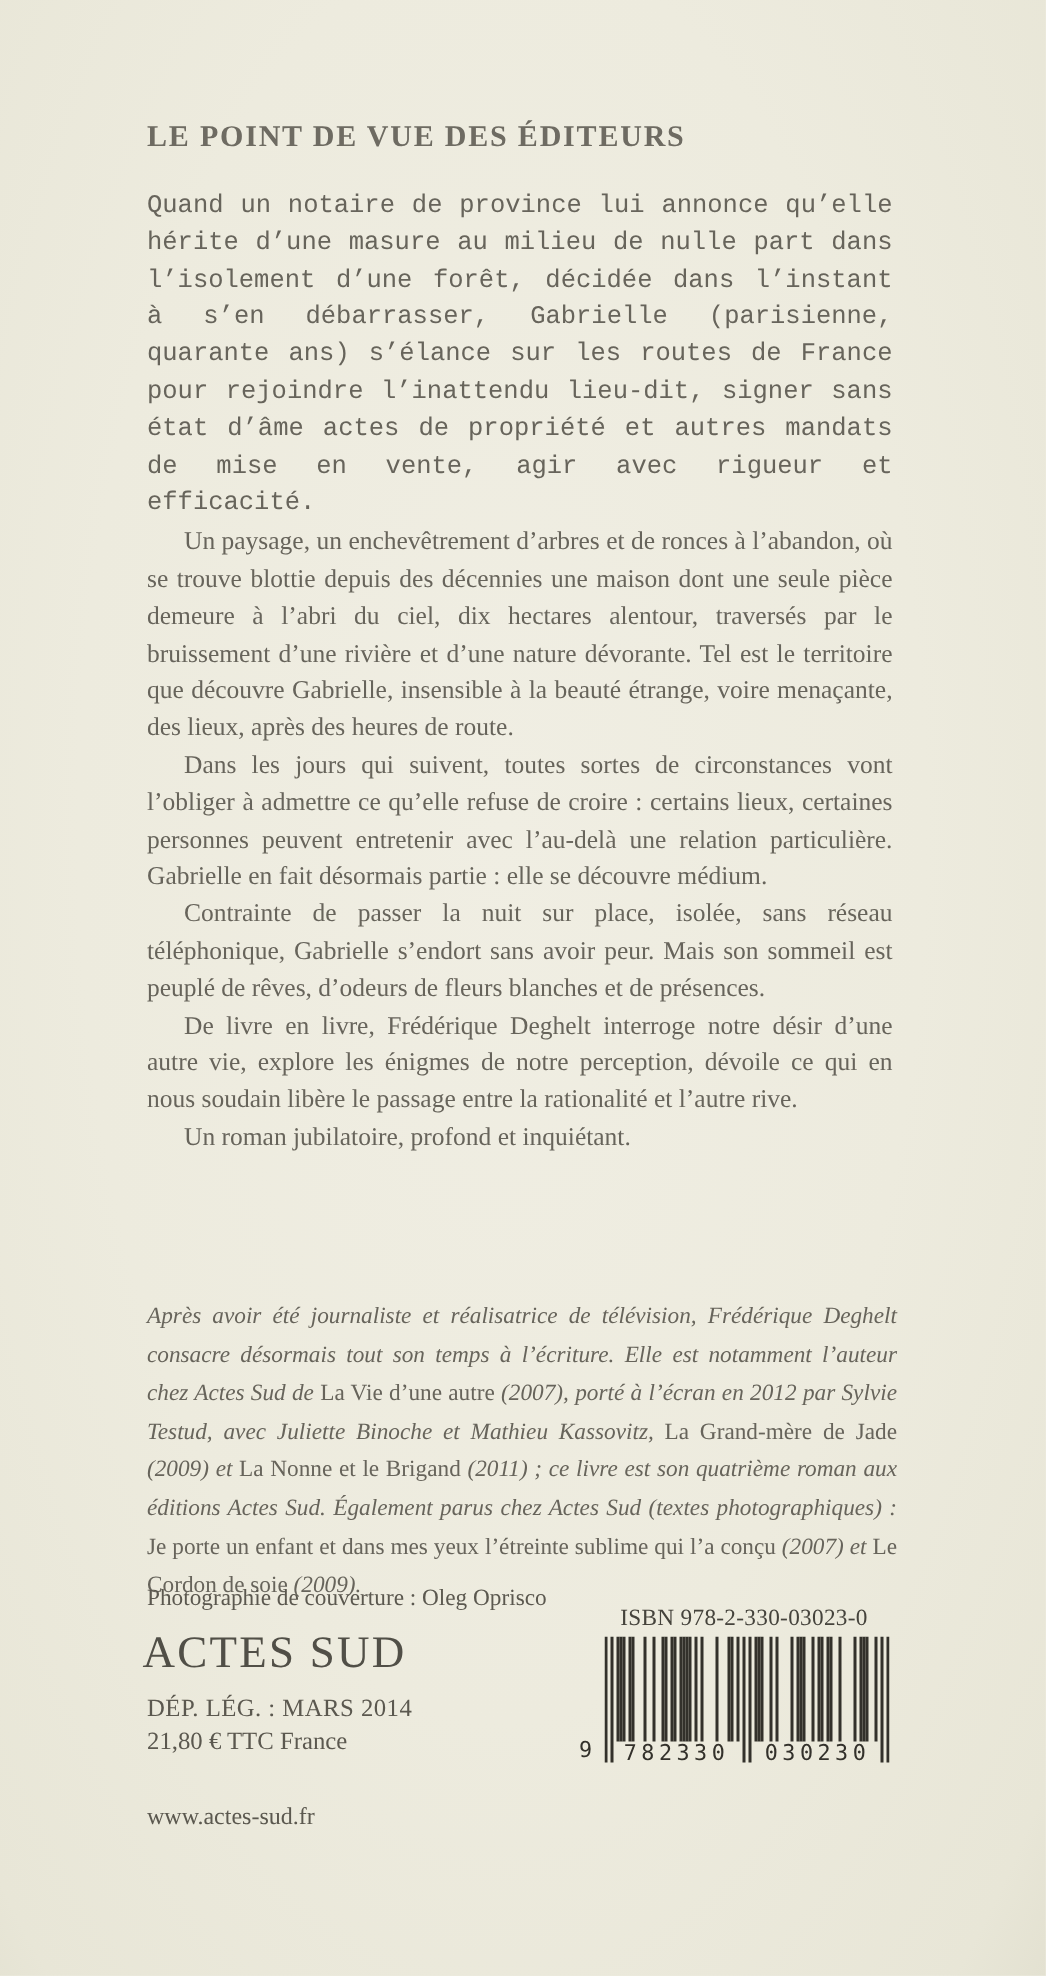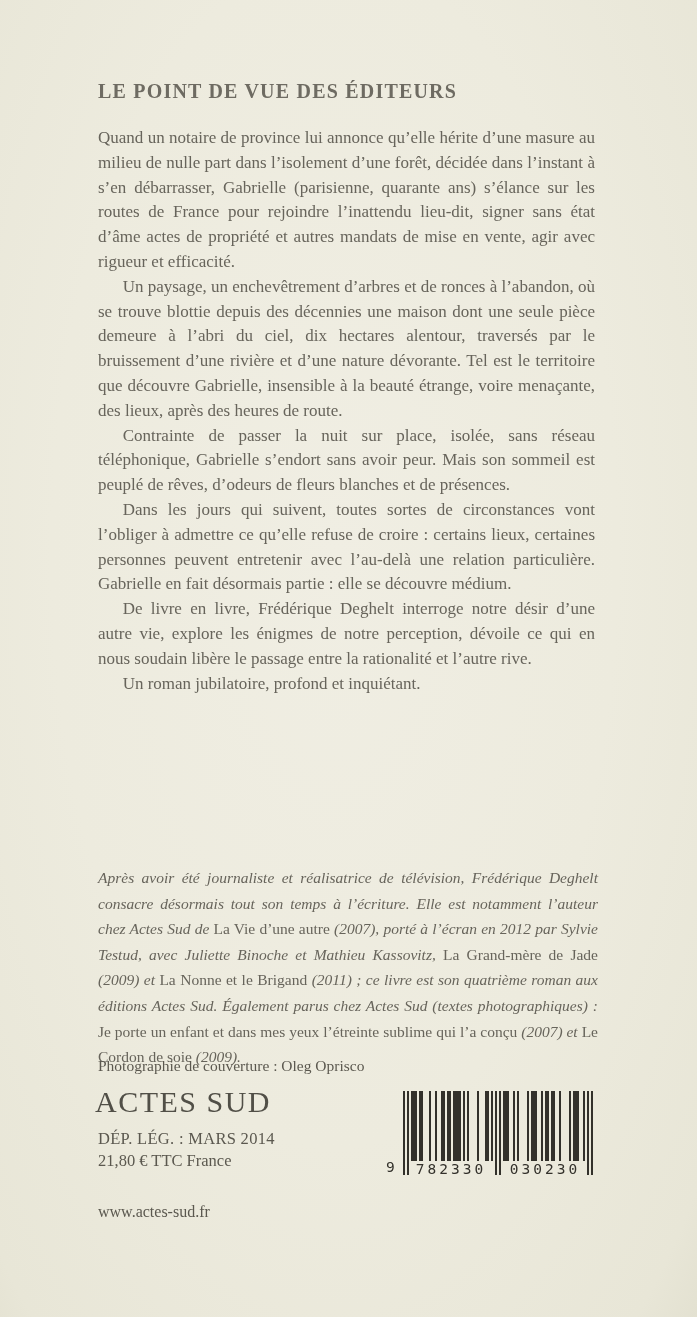--- a/index.html
+++ b/index.html
@@ -28,21 +28,21 @@
     color:var(--heading-ink);
     font-weight:700;
   }
   .body-text{
     position:absolute;top:126px;left:98px;width:497px;
     font-size:17px;line-height:24.8px;
     color:var(--ink);
     text-align:justify;
   }
   .body-text p{text-indent:1.45em;}
-  .body-text p.first{text-indent:0;}
+  .body-text p.first{text-indent:0;font-family:Liberation Mono, monospace;}
   .bio{
     position:absolute;top:822px;left:98px;width:500px;
     font-size:15.5px;line-height:25.6px;
     color:var(--ink);
     text-align:justify;
     margin-top:43px;
   }
   .bio .it{font-style:italic;}
   .bio .rm{font-style:normal;}
   .photo-credit{
@@ -77,38 +77,39 @@
 </head>
 <body>
 
 <div class="cover">
 
   <h1 class="heading">LE POINT DE VUE DES ÉDITEURS</h1>
 
   <div class="body-text">
     <p class="first">Quand un notaire de province lui annonce qu’elle hérite d’une masure au milieu de nulle part dans l’isolement d’une forêt, décidée dans l’instant à s’en débarrasser, Gabrielle (parisienne, quarante ans) s’élance sur les routes de France pour rejoindre l’inattendu lieu-dit, signer sans état d’âme actes de propriété et autres mandats de mise en vente, agir avec rigueur et efficacité.</p>
     <p>Un paysage, un enchevêtrement d’arbres et de ronces à l’abandon, où se trouve blottie depuis des décennies une maison dont une seule pièce demeure à l’abri du ciel, dix hectares alentour, traversés par le bruissement d’une rivière et d’une nature dévorante. Tel est le territoire que découvre Gabrielle, insensible à la beauté étrange, voire menaçante, des lieux, après des heures de route.</p>
+    <p>Dans les jours qui suivent, toutes sortes de circonstances vont l’obliger à admettre ce qu’elle refuse de croire : certains lieux, certaines personnes peuvent entretenir avec l’au-delà une relation particulière. Gabrielle en fait désormais partie : elle se découvre médium.</p>
     <p>Contrainte de passer la nuit sur place, isolée, sans réseau téléphonique, Gabrielle s’endort sans avoir peur. Mais son sommeil est peuplé de rêves, d’odeurs de fleurs blanches et de présences.</p>
-    <p>Dans les jours qui suivent, toutes sortes de circonstances vont l’obliger à admettre ce qu’elle refuse de croire : certains lieux, certaines personnes peuvent entretenir avec l’au-delà une relation particulière. Gabrielle en fait désormais partie : elle se découvre médium.</p>
     <p>De livre en livre, Frédérique Deghelt interroge notre désir d’une autre vie, explore les énigmes de notre perception, dévoile ce qui en nous soudain libère le passage entre la rationalité et l’autre rive.</p>
     <p>Un roman jubilatoire, profond et inquiétant.</p>
   </div>
 
   <div class="bio"><span class="it">Après avoir été journaliste et réalisatrice de télévision, Frédérique Deghelt consacre désormais tout son temps à l’écriture. Elle est notamment l’auteur chez Actes Sud de </span><span class="rm">La Vie d’une autre </span><span class="it">(2007), porté à l’écran en 2012 par Sylvie Testud, avec Juliette Binoche et Mathieu Kassovitz, </span><span class="rm">La Grand-mère de Jade </span><span class="it">(2009) et </span><span class="rm">La Nonne et le Brigand </span><span class="it">(2011) ; ce livre est son quatrième roman aux éditions Actes Sud. Également parus chez Actes Sud (textes photographiques) : </span><span class="rm">Je porte un enfant et dans mes yeux l’étreinte sublime qui l’a conçu </span><span class="it">(2007) et </span><span class="rm">Le Cordon de soie </span><span class="it">(2009).</span></div>
 
   <div class="photo-credit">Photographie de couverture : Oleg Oprisco</div>
 
   <div class="publisher-logo">ACTES SUD</div>
 
   <div class="legal">DÉP. LÉG. : MARS 2014</div>
 
   <div class="price">21,80 € TTC France</div>
 
   <div class="website">www.actes-sud.fr</div>
 
+  <div class="isbn-label">ISBN 978-2-330-03023-0</div>
 
   <div class="barcode-wrap">
     <svg id="barcode-svg" width="190" height="86" viewBox="0 0 190 86">
         <rect x="0" y="0" width="2" height="84" fill="#33312b"></rect>
         <rect x="4" y="0" width="2" height="84" fill="#33312b"></rect>
         <rect x="8" y="0" width="2" height="70" fill="#33312b"></rect>
         <rect x="10" y="0" width="2" height="70" fill="#33312b"></rect>
         <rect x="12" y="0" width="2" height="70" fill="#33312b"></rect>
         <rect x="16" y="0" width="2" height="70" fill="#33312b"></rect>
         <rect x="18" y="0" width="2" height="70" fill="#33312b"></rect>

